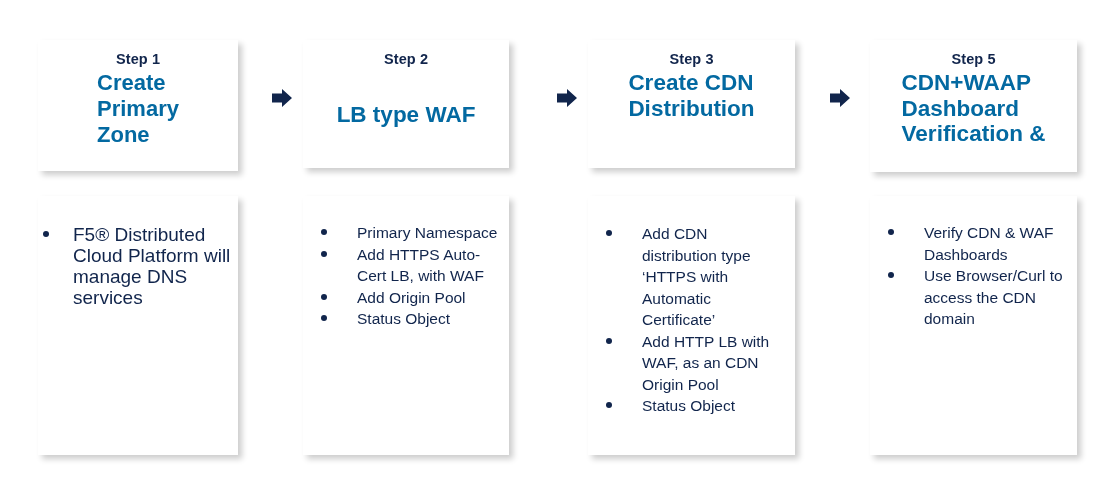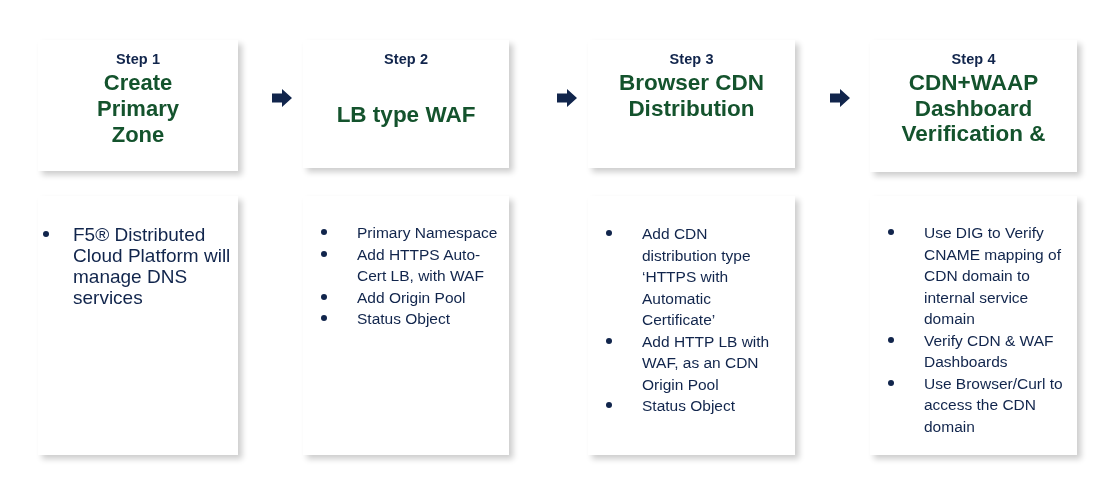--- a/index.html
+++ b/index.html
@@ -48,25 +48,24 @@
   .step-eyebrow {
     color: #11254C;
     font-weight: bold;
     font-size: 14.5px;
     line-height: 19px;
     letter-spacing: 0.1px;
     text-align: center;
     white-space: nowrap;
   }
   .step-title {
-    color: #14532d;
+    color: #0369a1;
     font-weight: bold;
     font-size: 22.5px;
     line-height: 25.5px;
-    text-align: center;
     margin-top: 1px;
     padding: 0 4px;
   }
 
   
   .body-card {
     position: absolute;
     top: 196px;
     left: 0;
     background: #ffffff;
@@ -208,21 +207,21 @@
   <div class="arrow" id="arrow2">
     <svg width="22" height="22" viewBox="0 0 22 22" aria-hidden="true">
       <path d="M1 6.5 H11 V2 L21 11 L11 20 V15.5 H1 Z" fill="#11254C"></path>
     </svg>
   </div>
 
   <div class="step-col" id="col3">
     <div class="header-card">
       <div class="step-eyebrow">Step 3</div>
       <div class="step-title">
-        <div>Browser CDN</div>
+        <div>Create CDN</div>
         <div>Distribution</div>
       </div>
     </div>
     <div class="body-card">
       <ul class="bullets">
         <li>
           <span class="dot"></span>
           <span class="btxt">Add CDN distribution type ‘HTTPS with Automatic Certificate’</span>
         </li>
         <li>
@@ -238,35 +237,31 @@
   </div>
 
   <div class="arrow" id="arrow3">
     <svg width="22" height="22" viewBox="0 0 22 22" aria-hidden="true">
       <path d="M1 6.5 H11 V2 L21 11 L11 20 V15.5 H1 Z" fill="#11254C"></path>
     </svg>
   </div>
 
   <div class="step-col" id="col4">
     <div class="header-card">
-      <div class="step-eyebrow">Step 4</div>
+      <div class="step-eyebrow">Step 5</div>
       <div class="step-title">
         <div>CDN+WAAP</div>
         <div>Dashboard</div>
         <div>Verification &amp;</div>
       </div>
     </div>
     <div class="body-card">
       <ul class="bullets">
         <li>
           <span class="dot"></span>
-          <span class="btxt">Use DIG to Verify CNAME mapping of CDN domain to internal service domain</span>
-        </li>
-        <li>
-          <span class="dot"></span>
           <span class="btxt">Verify CDN &amp; WAF Dashboards</span>
         </li>
         <li>
           <span class="dot"></span>
           <span class="btxt">Use Browser/Curl to access the CDN domain</span>
         </li>
       </ul>
     </div>
   </div>
 

